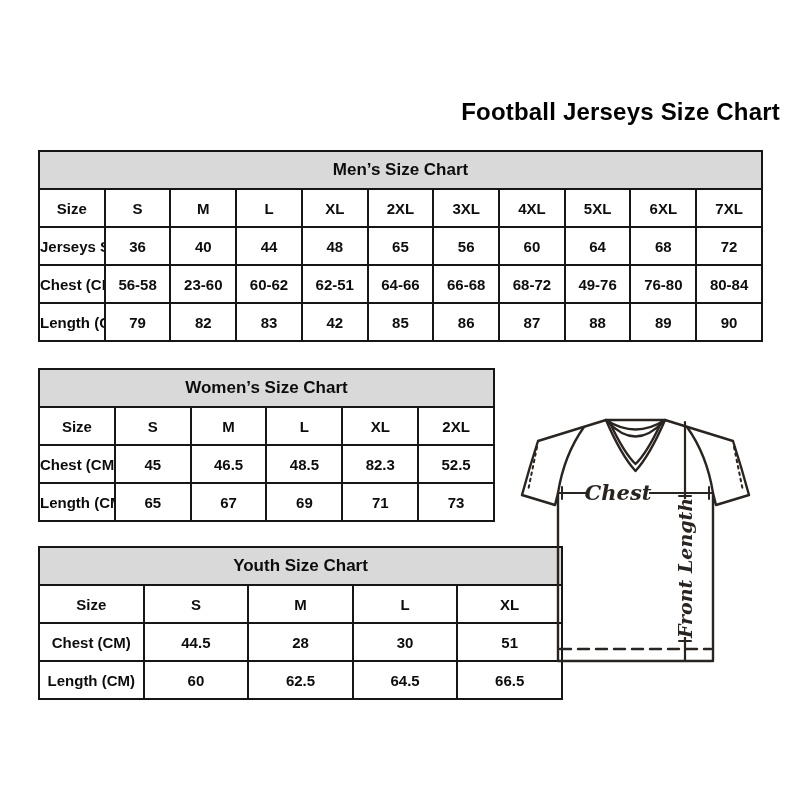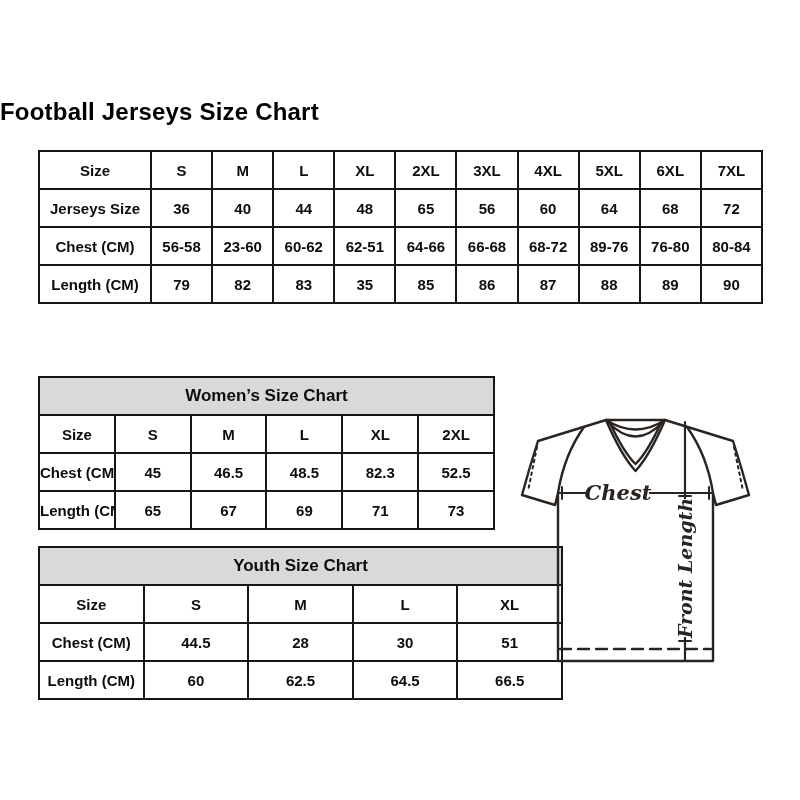--- a/index.html
+++ b/index.html
@@ -14,21 +14,21 @@
     background: #ffffff;
     font-family: "Liberation Sans", sans-serif;
     color: #0d0d0d;
     overflow: hidden;
   }
   .main-title {
     position: absolute;
     top: 98px;
     left: 0;
     width: 780px;
-    text-align: left;
+    text-align: right;
     font-size: 24px;
     font-weight: bold;
     color: #000000;
     letter-spacing: 0.2px;
   }
   table.size-table {
     position: absolute;
     border-collapse: collapse;
     table-layout: fixed;
     background: #ffffff;
@@ -44,21 +44,21 @@
     height: 36px;
     overflow: hidden;
     white-space: nowrap;
   }
   table.size-table tr.title-row td {
     background: #d9d9d9;
     font-size: 17px;
   }
   table.mens   { left: 38px; top: 150px; width: 725px; }
   table.mens   td.rowhead { width: 110px; }
-  table.womens { left: 38px; top: 368px; width: 457px; margin-top: 8px; }
+  table.womens { left: 38px; top: 368px; width: 457px; }
   table.womens td.rowhead { width: 110px; }
   table.youth  { left: 38px; top: 546px; width: 525px; }
   table.youth  td.rowhead { width: 111px; }
   svg.jersey {
     position: absolute;
     left: 498px;
     top: 393px;
     width: 270px;
     height: 290px;
   }
@@ -71,20 +71,23 @@
 </style>
 </head>
 <body>
 
 <div class="page">
 
   <div class="main-title">Football Jerseys Size Chart</div>
 
   <table class="size-table mens">
       <tbody>
+        <tr class="title-row">
+          <td colspan="11">Men’s Size Chart</td>
+        </tr>
         <tr>
           <td class="rowhead">Size</td>
           <td>S</td>
           <td>M</td>
           <td>L</td>
           <td>XL</td>
           <td>2XL</td>
           <td>3XL</td>
           <td>4XL</td>
           <td>5XL</td>
@@ -106,30 +109,30 @@
         </tr>
         <tr>
           <td class="rowhead">Chest (CM)</td>
           <td>56-58</td>
           <td>23-60</td>
           <td>60-62</td>
           <td>62-51</td>
           <td>64-66</td>
           <td>66-68</td>
           <td>68-72</td>
-          <td>89-76</td>
+          <td>49-76</td>
           <td>76-80</td>
           <td>80-84</td>
         </tr>
         <tr>
           <td class="rowhead">Length (CM)</td>
           <td>79</td>
           <td>82</td>
           <td>83</td>
-          <td>35</td>
+          <td>42</td>
           <td>85</td>
           <td>86</td>
           <td>87</td>
           <td>88</td>
           <td>89</td>
           <td>90</td>
         </tr>
       </tbody>
     </table>
 

